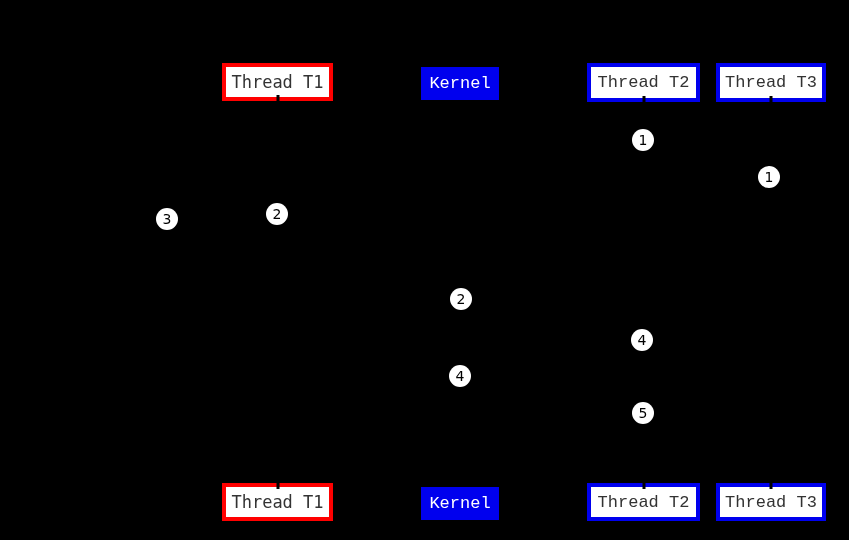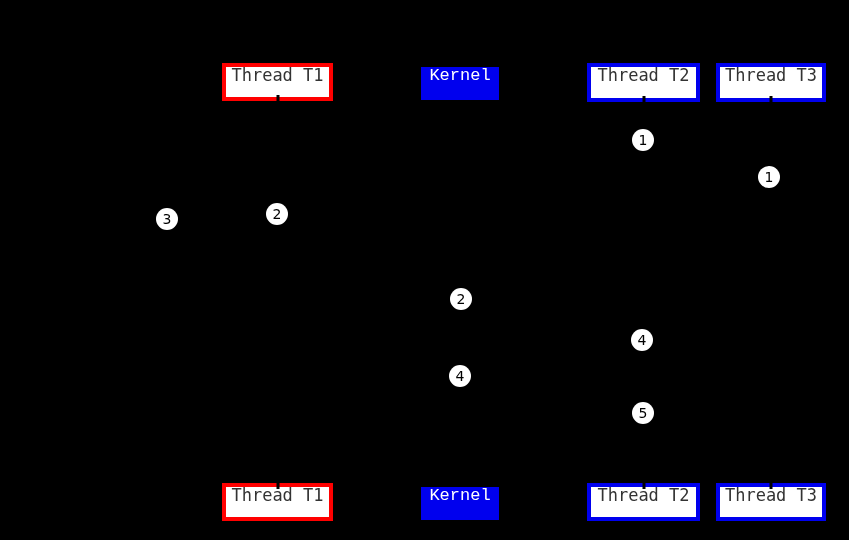--- a/index.html
+++ b/index.html
@@ -12,37 +12,38 @@
     width: 849px;
     height: 540px;
     background: var(--canvas-background, #000000);
     overflow: hidden;
     font-family: "DejaVu Sans Mono", "Liberation Mono", monospace;
   }
   .node {
     position: absolute;
     box-sizing: border-box;
     display: flex;
-    align-items: flex-start;
+    align-items: center;
     justify-content: center;
   }
   .node .lbl {
     font-size: 17px;
     line-height: 1;
     white-space: nowrap;
   }
   .outline-red {
     background: var(--node-fill, #ffffff);
     border: 4px solid var(--red-border, #ff0000);
     color: var(--node-text, #333333);
   }
   .outline-blue {
     background: var(--node-fill, #ffffff);
     border: 4px solid var(--blue-border, #0000ee);
     color: var(--node-text, #333333);
+    font-family: Liberation Mono, monospace;
   }
   .solid-blue {
     background: var(--kernel-fill, #0000ee);
     color: var(--kernel-text, #ffffff);
     font-family: Liberation Mono, monospace;
   }
   
   .pos-t1-top     { left: 222px; top: 63px;  width: 111px; height: 38px; }
   .pos-kernel-top { left: 421px; top: 67px;  width: 78px;  height: 33px; }
   .pos-t2-top     { left: 587px; top: 63px;  width: 113px; height: 39px; }

